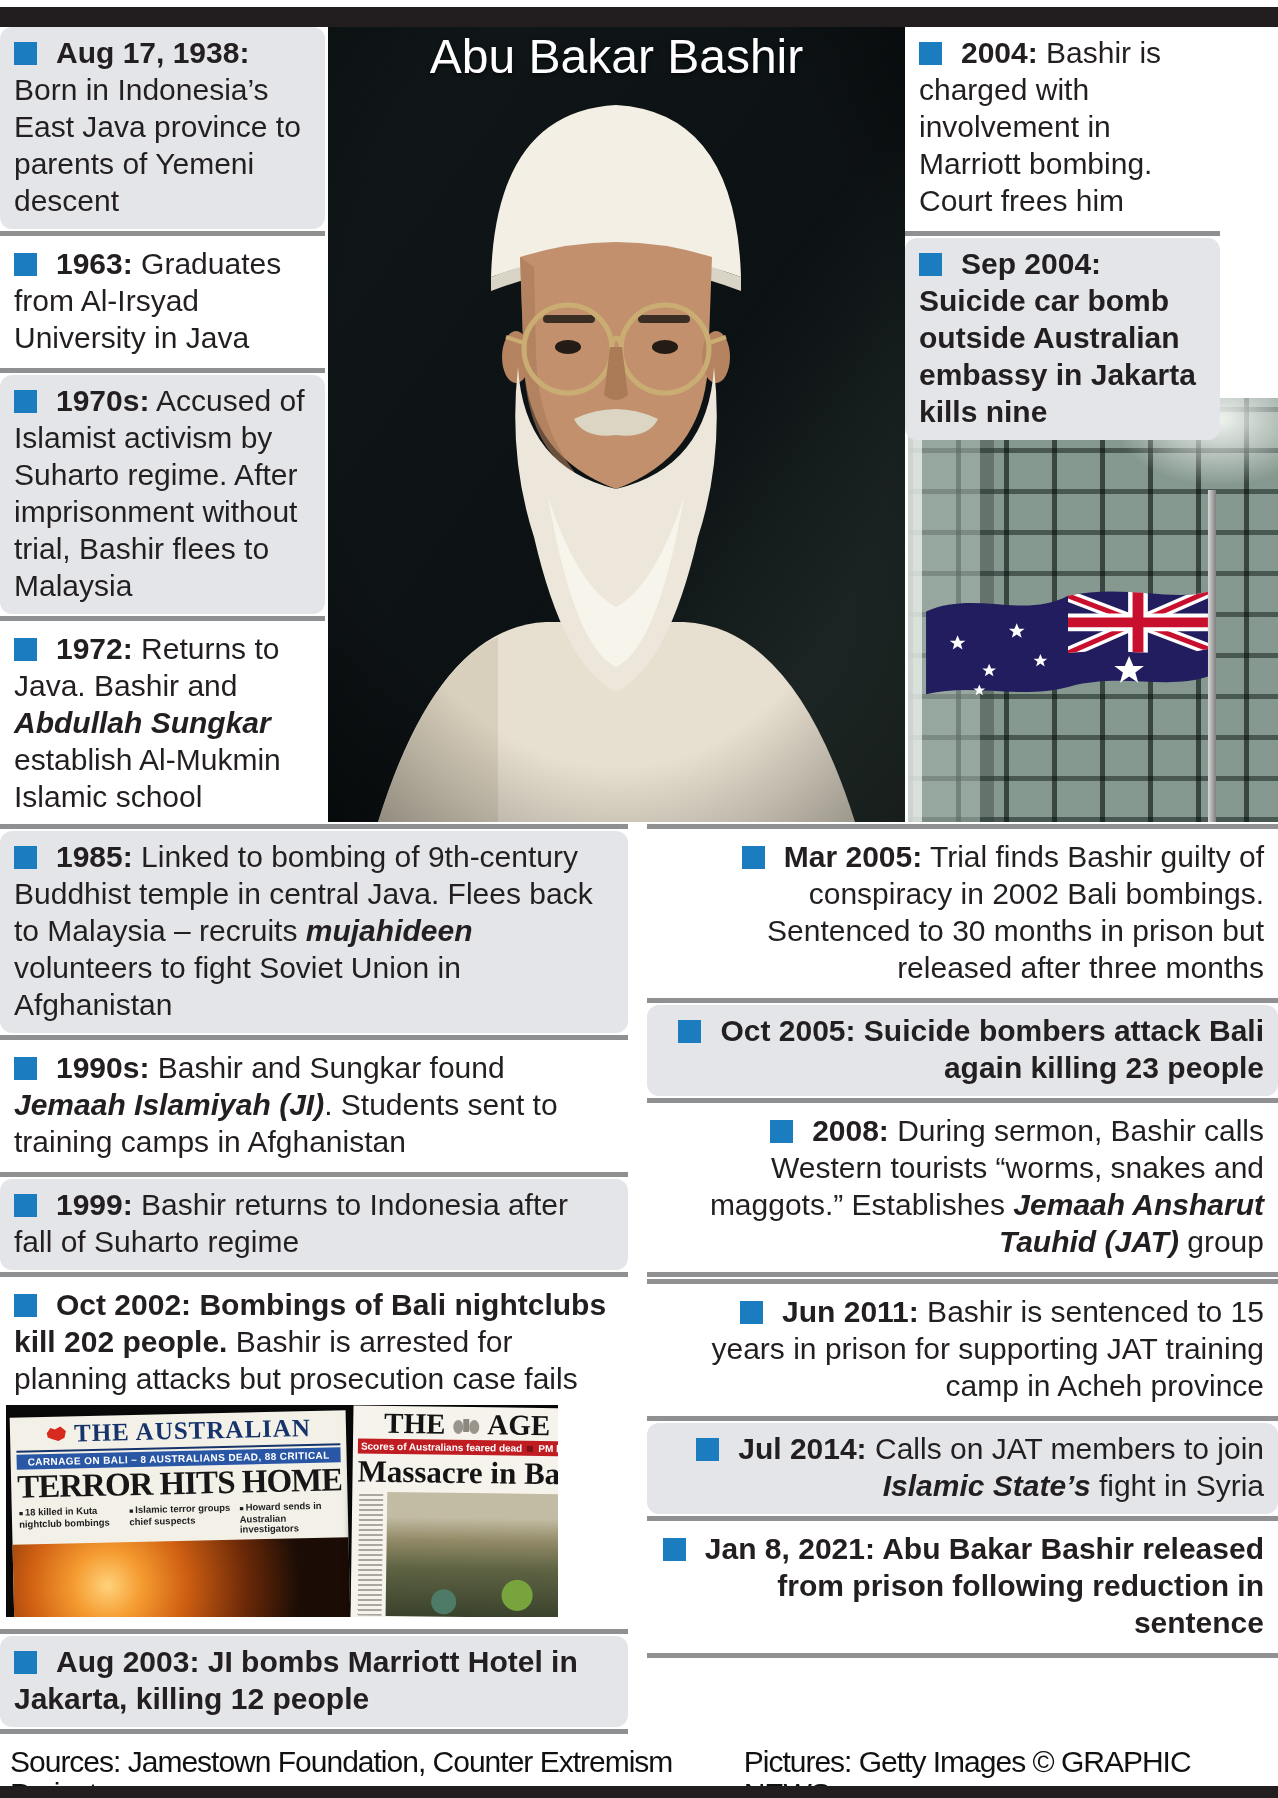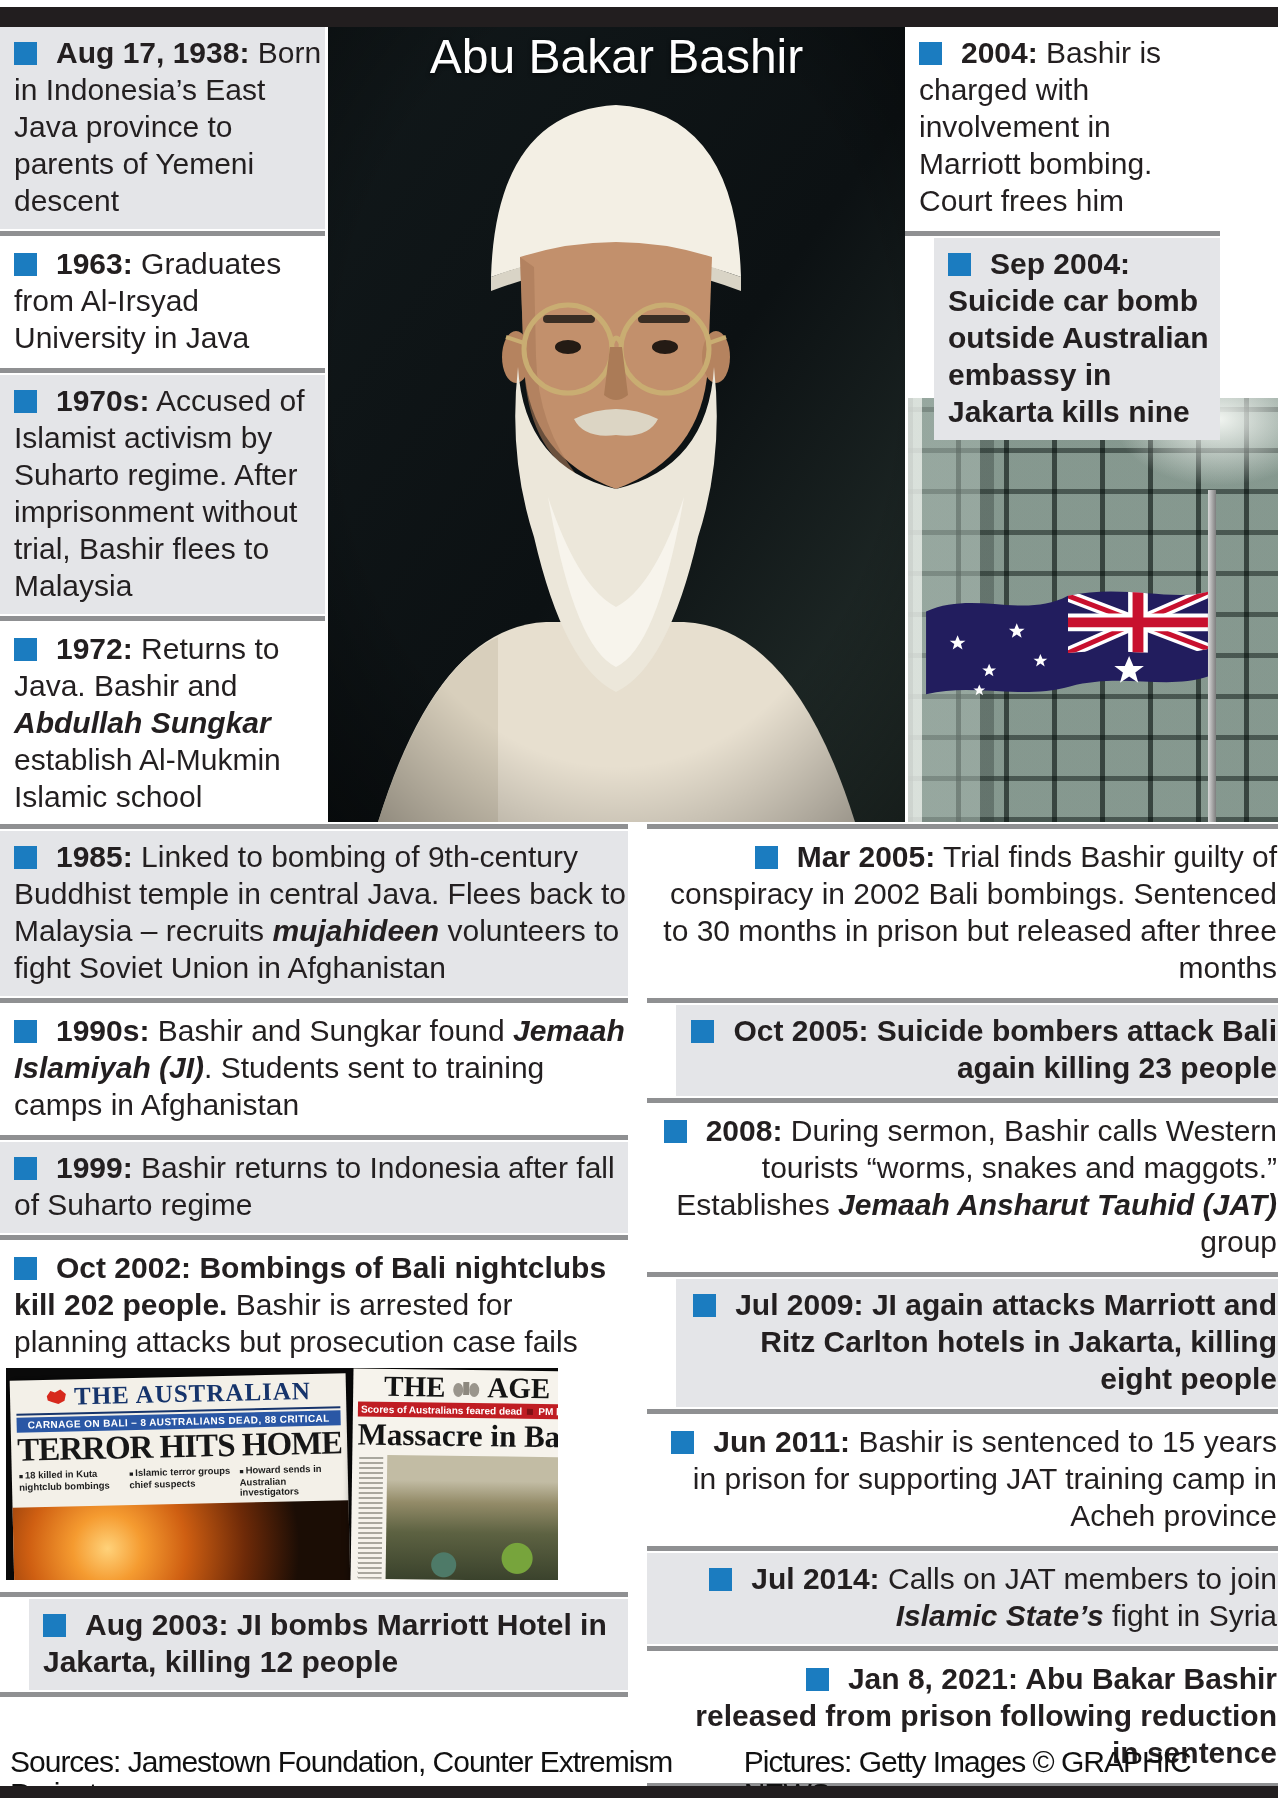--- a/index.html
+++ b/index.html
@@ -10,23 +10,23 @@
   .bar{position:absolute;left:0;width:1278px;background:#221e1f;}
   #bar-top{top:7px;height:20px;}
   #bar-bottom{top:1786px;height:12px;}
 
   .col{position:absolute;}
   #col-left-top{left:0;top:27px;width:325px;}
   #col-right-top{left:905px;top:27px;width:315px;}
   #col-bottom-left{left:0;top:822px;width:628px;}
   #col-bottom-right{left:647px;top:822px;width:631px;text-align:right;}
 
-  .entry{padding:7px 1px 10px 14px;font-size:30px;line-height:37px;}
+  .entry{padding:7px 14px 10px 14px;font-size:30px;line-height:37px;border-radius:12px;}
   .entry.shaded{background:var(--shade,#e4e5e8);}
-  .entry.bold{font-weight:700;margin-left:29px;}
+  .entry.bold{font-weight:700;}
   .date{font-weight:700;}
   .b{font-weight:700;}
   .bi{font-weight:700;font-style:italic;}
   .bullet{display:inline-block;width:23px;height:23px;background:var(--bullet,#1b7cc0);
           margin-right:19px;transform:translateY(2px);}
   .rule{height:5px;background:#8f9092;margin:2px 0;}
 
   
   #portrait{position:absolute;left:328px;top:27px;width:577px;height:795px;}
   #portrait svg{width:100%;height:100%;display:block;}
@@ -217,21 +217,20 @@
     <div class="rule"></div>
   </div>
 <div id="col-bottom-right" class="col">
     <div class="rule"></div>
     <div class="entry"><span class="bullet"></span><span class="date">Mar 2005:</span><span><span> Trial finds Bashir guilty of conspiracy in 2002 Bali bombings. Sentenced to 30 months in prison but released after three months</span></span></div>
     <div class="rule"></div>
     <div class="entry shaded bold"><span class="bullet"></span><span class="date">Oct 2005:</span><span><span> Suicide bombers attack Bali again killing 23 people</span></span></div>
     <div class="rule"></div>
     <div class="entry"><span class="bullet"></span><span class="date">2008:</span><span><span> During sermon, Bashir calls Western tourists “worms, snakes and maggots.” Establishes </span><span class="bi">Jemaah Ansharut Tauhid (JAT)</span><span> group</span></span></div>
     <div class="rule"></div>
-    <div class="entry shaded bold"><span class="bullet"></span><span class="date">Jul 2009:</span><span><span> JI again attacks Marriott and Ritz Carlton hotels in Jakarta, killing eight people</span></span></div>
     <div class="rule"></div>
     <div class="entry"><span class="bullet"></span><span class="date">Jun 2011:</span><span><span> Bashir is sentenced to 15 years in prison for supporting JAT training camp in Acheh province</span></span></div>
     <div class="rule"></div>
     <div class="entry shaded"><span class="bullet"></span><span class="date">Jul 2014:</span><span><span> Calls on JAT members to join </span><span class="bi">Islamic State’s</span><span> fight in Syria</span></span></div>
     <div class="rule"></div>
     <div class="entry bold"><span class="bullet"></span><span class="date">Jan 8, 2021:</span><span><span> Abu Bakar Bashir released from prison following reduction in sentence</span></span></div>
     <div class="rule"></div>
   </div>
 
 <div id="footer">

